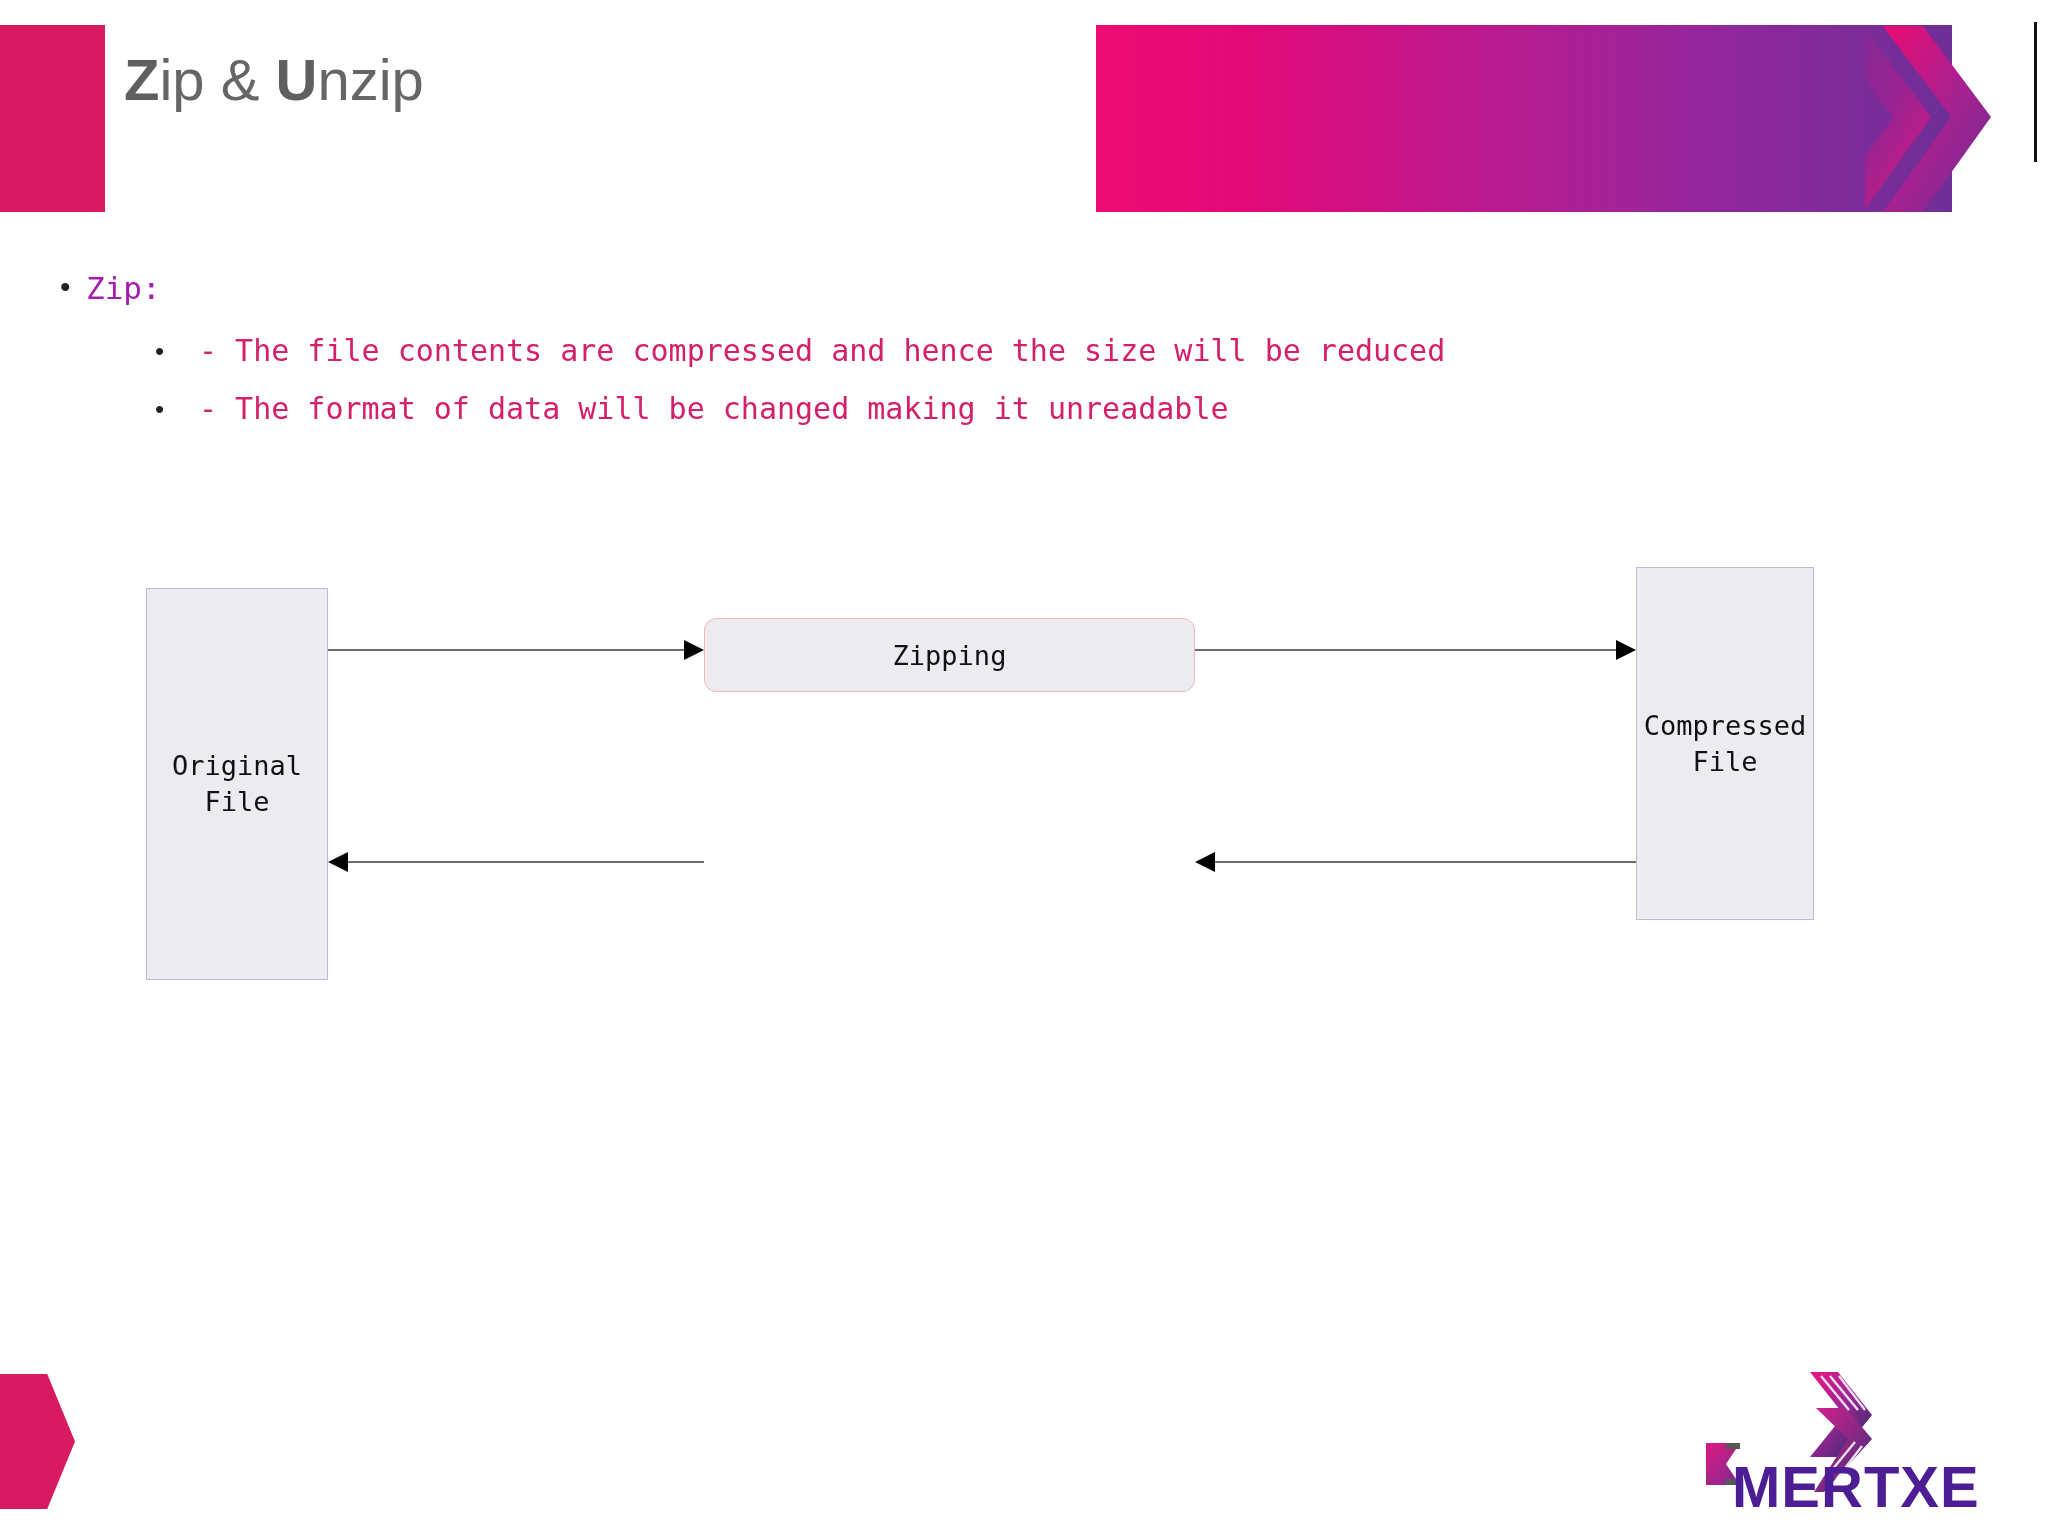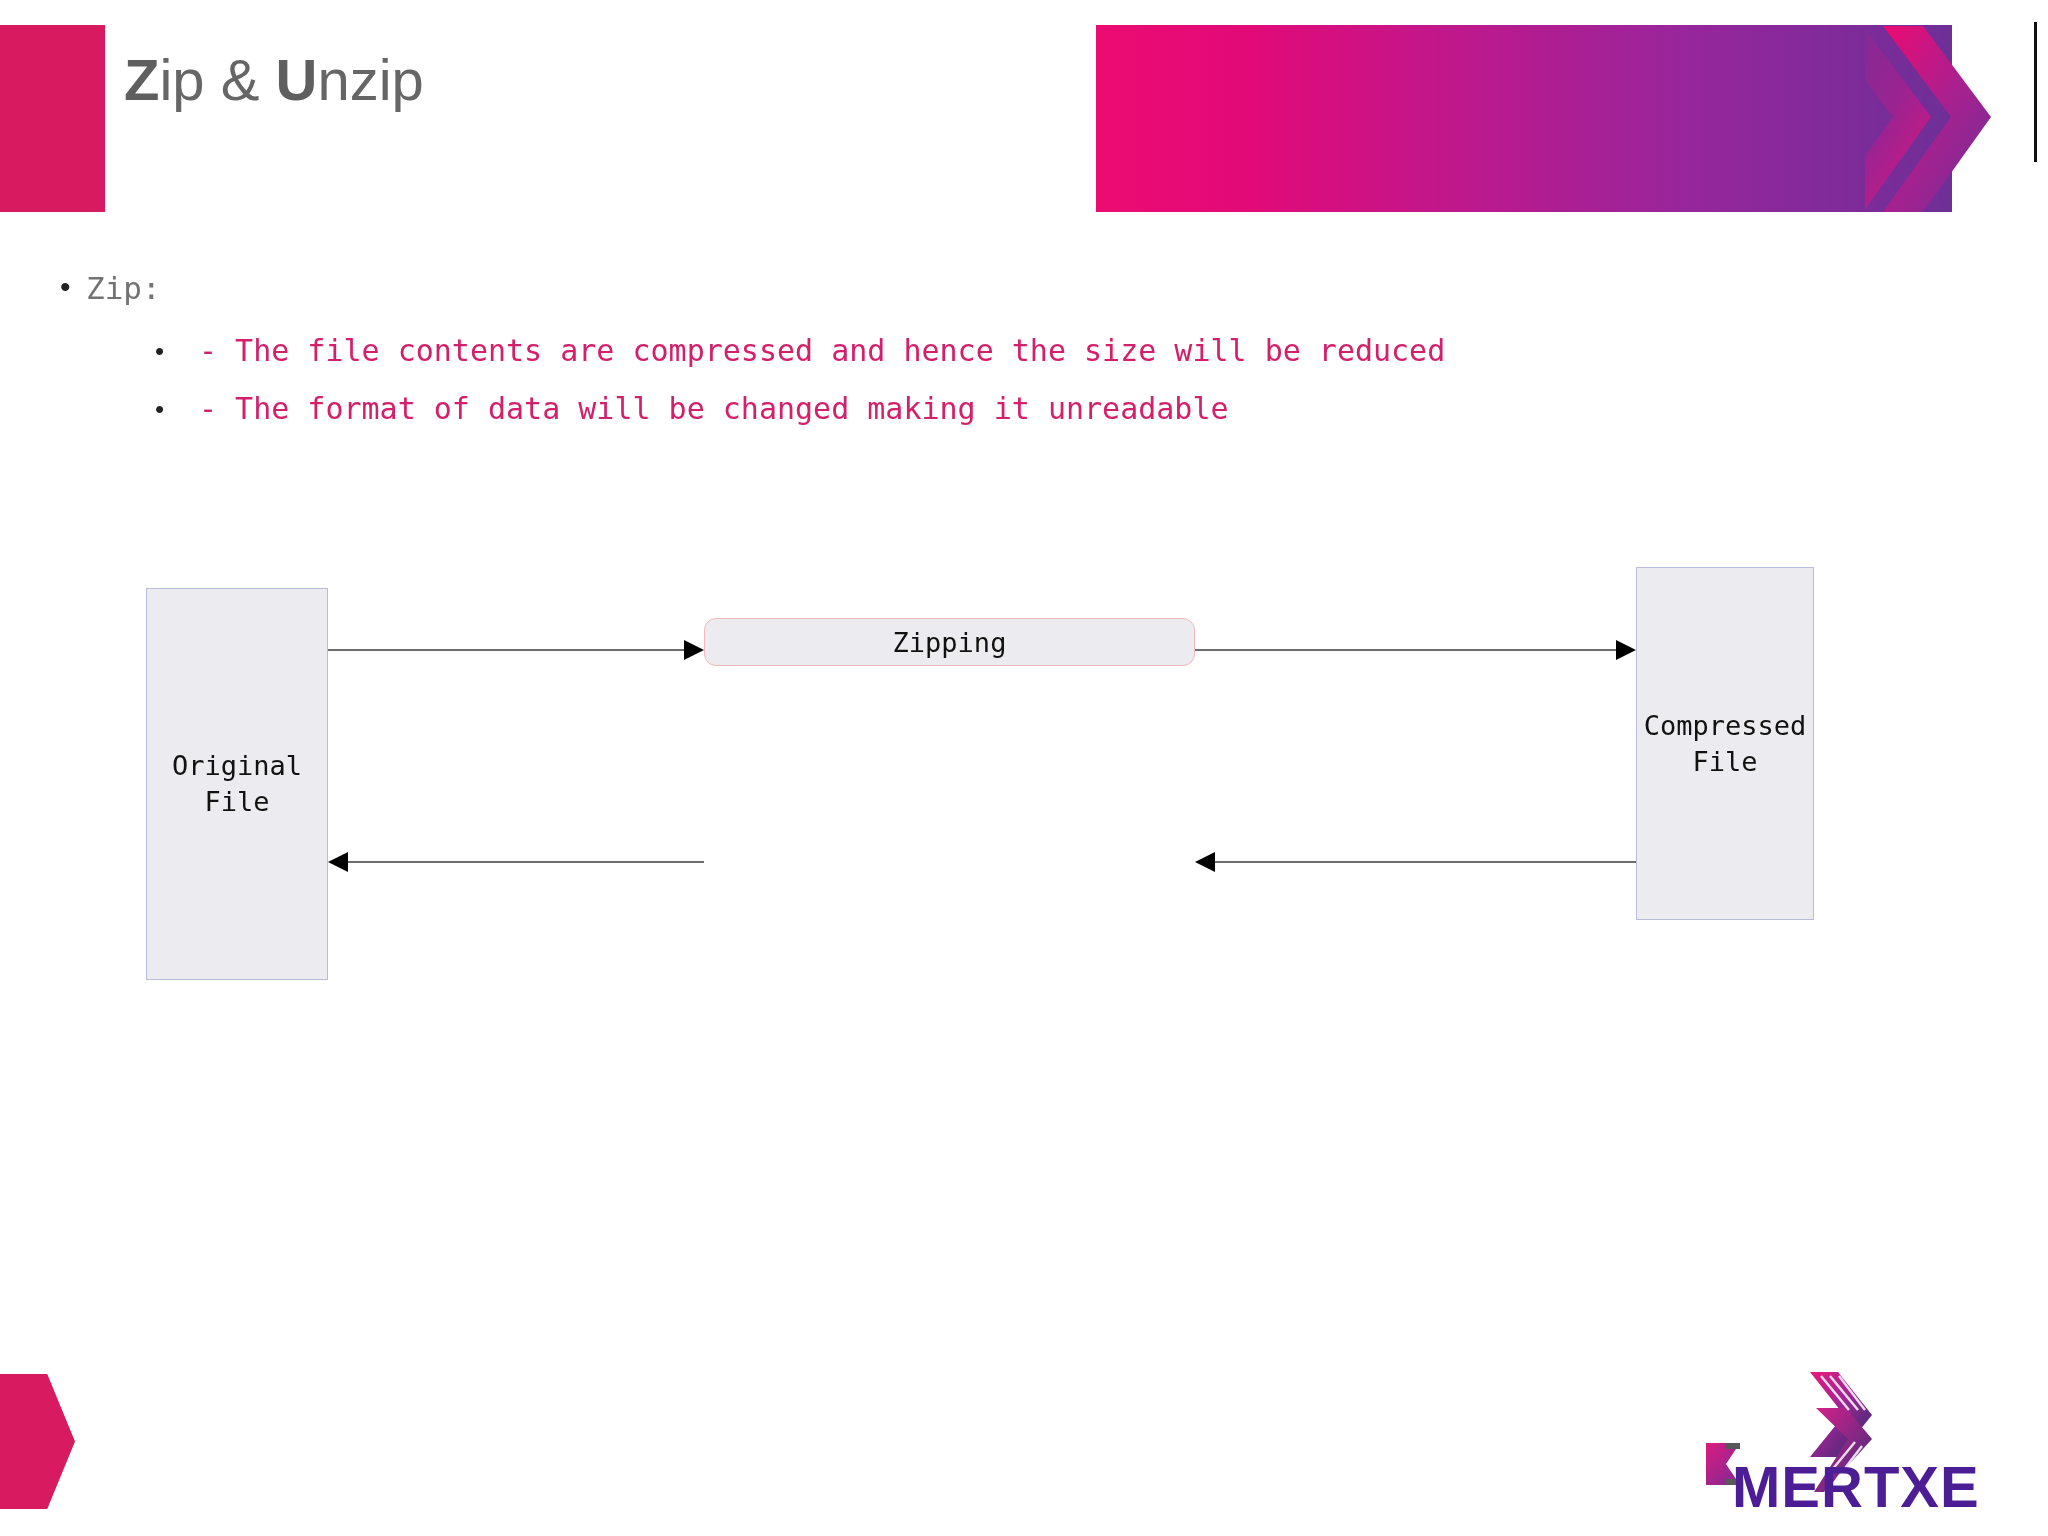--- a/index.html
+++ b/index.html
@@ -42,21 +42,21 @@
   .bullets { position:absolute; left:0; top:268px; width:100%; }
   .bl1 {
     position:relative; display:flex; align-items:flex-start;
     margin-left:60px; margin-bottom:20px;
   }
   .bl1 .dot {
     width:26px; color:#222; font-size:30px; line-height:38px; flex:none;
   }
   .bl1 .txt {
     font-family:"DejaVu Sans Mono","Liberation Mono",monospace;
-    font-size:31px; color:#737373; line-height:40px; white-space:pre;
+    font-size:31px; color:#a21caf; line-height:40px; white-space:pre;
   }
   .bl2 {
     position:relative; display:flex; align-items:flex-start;
     margin-left:155px; margin-bottom:12px;
   }
   .bl2 .dot {
     width:44px; color:#222; font-size:26px; line-height:46px; flex:none;
   }
   .bl2 .txt {
     font-family:"DejaVu Sans Mono","Liberation Mono",monospace;
@@ -80,21 +80,21 @@
 
   .node-proc {
     position:absolute;
     background:#ECECF0;
     border:1.5px solid #F0B8B8;
     border-radius:12px;
     display:flex; align-items:center; justify-content:center;
     font-family:"DejaVu Sans Mono","Liberation Mono",monospace;
     font-size:27px; color:#111; white-space:pre;
   }
-  #node-zipping   { left:704px; top:618px; width:491px; height:48px; }
+  #node-zipping   { left:704px; top:618px; width:491px; height:74px; }
   #node-unzipping { left:704px; top:830px; width:491px; height:62px; }
 
   .edge { position:absolute; }
   .edge-line { position:absolute; height:1.6px; background:#6d6d6d; top:0; }
   .arrow-r, .arrow-l {
     position:absolute; width:0; height:0; top:-9px;
   }
   .arrow-r {
     border-top:10px solid transparent;
     border-bottom:10px solid transparent;

